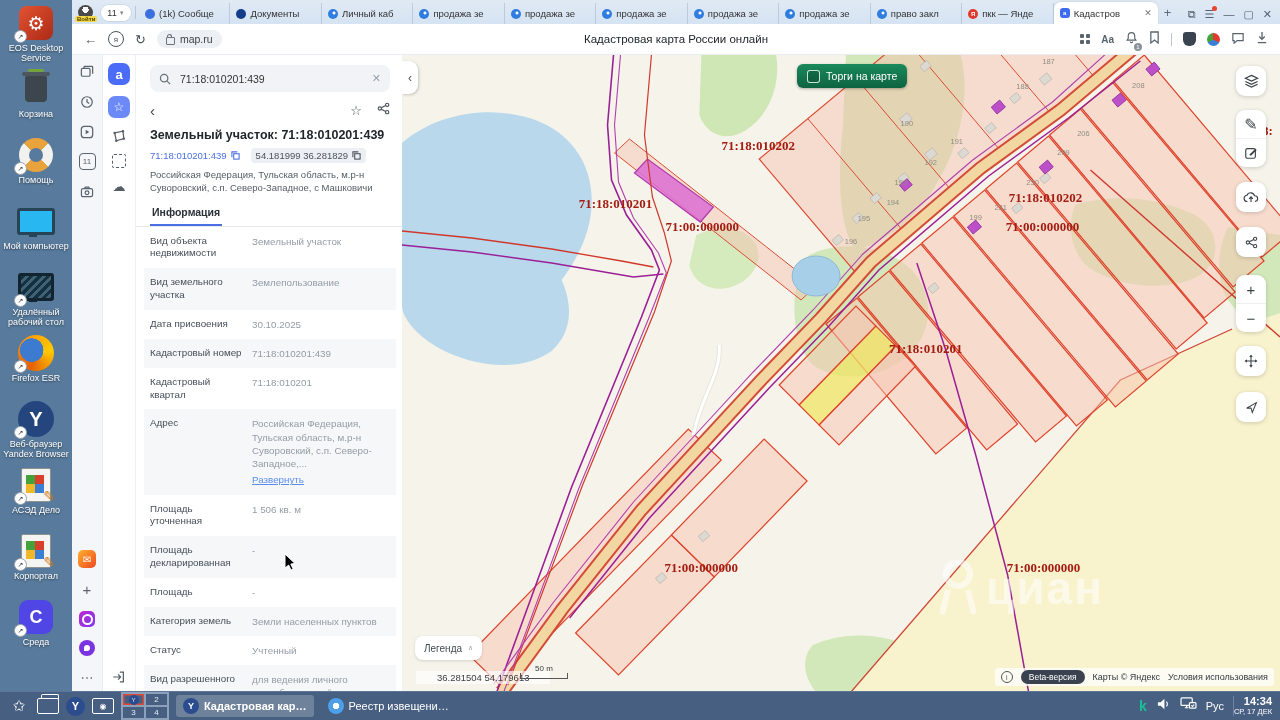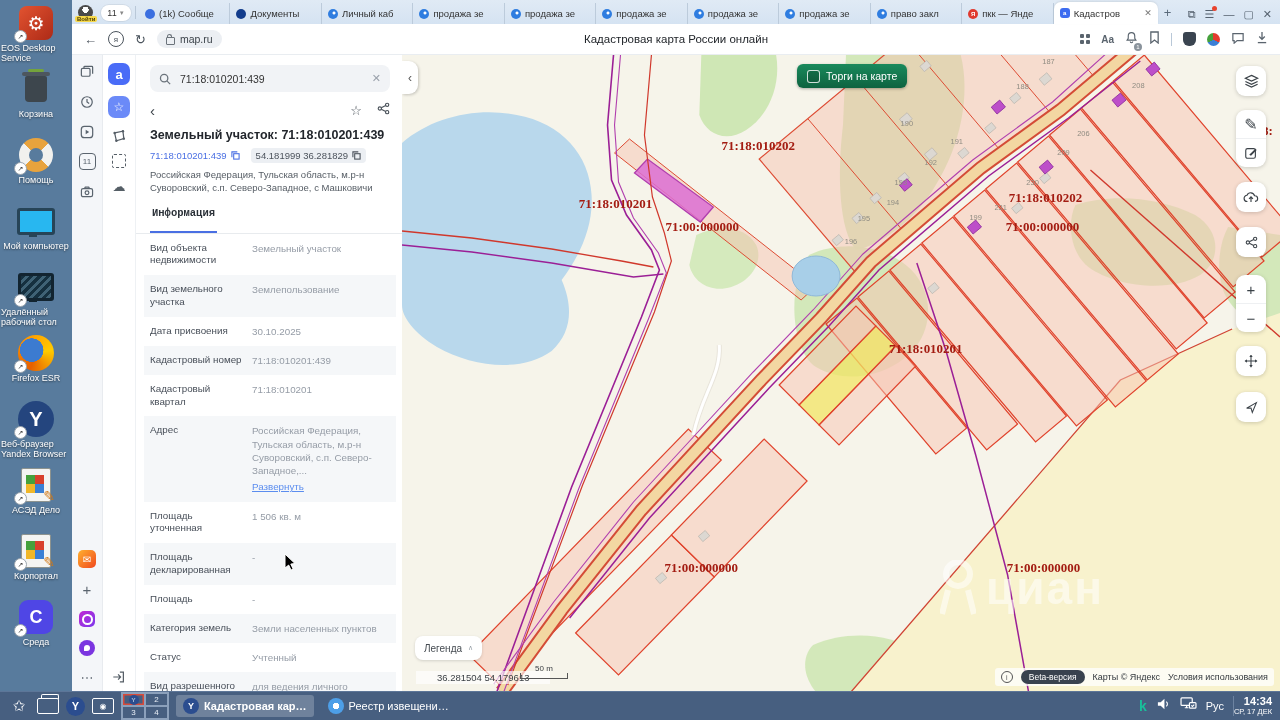--- a/index.html
+++ b/index.html
@@ -1,21 +1,21 @@
 <!DOCTYPE html>
 <html><head>
 <meta charset="utf-8">
 <style>
   html,body{margin:0;padding:0;}
   .screen{position:relative;width:1280px;height:720px;overflow:hidden;background:#587b9d;font-family:"Liberation Sans",sans-serif;-webkit-font-smoothing:antialiased;}
   
   .dicons{position:absolute;left:0;top:0;width:72px;bottom:28px;display:flex;flex-direction:column;align-items:center;padding-top:4px;}
   .dicon{width:72px;height:66px;display:flex;flex-direction:column;align-items:center;justify-content:flex-start;cursor:default;}
   .dart{position:relative;width:40px;height:38px;display:flex;align-items:center;justify-content:center;}
-  .dlabel{font-size:9px;color:#fff;line-height:1.15;text-shadow:0 1px 2px rgba(0,0,0,.55);margin-top:1px;max-width:70px;}
+  .dlabel{font-size:9px;color:#fff;text-align:center;line-height:1.15;text-shadow:0 1px 2px rgba(0,0,0,.55);margin-top:1px;max-width:70px;}
   .shortcut{position:absolute;left:-2px;bottom:-1px;width:11px;height:11px;background:#fff;border-radius:50%;font-size:7px;color:#333;display:flex;align-items:center;justify-content:center;border:1px solid #9aa4ad;}
   .ic-eos{width:34px;height:34px;border-radius:8px;background:linear-gradient(135deg,#e25330,#ad2a17);color:#fff;font-size:19px;display:flex;align-items:center;justify-content:center;}
   .ic-trash{width:22px;height:26px;background:#3d464d;border-radius:2px 2px 4px 4px;position:relative;}
   .ic-trash:before{content:"";position:absolute;left:-3px;top:-4px;width:28px;height:4px;background:#4d565e;border-radius:2px;}
   .ic-trash:after{content:"";position:absolute;left:3px;top:-7px;width:16px;height:3px;background:#74a33c;border-radius:2px;}
   .ic-mon{width:32px;height:21px;background:#28b7f0;border:3px solid #274457;border-radius:3px;position:relative;}
   .ic-mon:after{content:"";position:absolute;left:9px;top:21px;width:8px;height:5px;background:#274457;}
   .ic-help{width:34px;height:34px;border-radius:50%;background:conic-gradient(#e8a33d 0 45deg,#f1f1ee 45deg 135deg,#e8a33d 135deg 225deg,#f1f1ee 225deg 315deg,#e8a33d 315deg);position:relative;}
   .ic-help:after{content:"";position:absolute;left:10px;top:10px;width:14px;height:14px;border-radius:50%;background:#587b9d;}
   .ic-rdp{width:30px;height:22px;background:repeating-linear-gradient(135deg,#15303f 0 3px,#3f6275 3px 6px);border:3px solid #122430;border-radius:3px;position:relative;}
@@ -110,21 +110,21 @@
   .navrow{height:30px;display:flex;align-items:center;margin-top:3px;}
   .backch{font-size:15px;color:#3c434a;}
   .navrow .right{margin-left:auto;display:flex;gap:15px;align-items:center;color:#4a525a;font-size:13px;}
   .ptitle{font-size:12.5px;font-weight:bold;color:#22262c;margin:3px 0 6px;}
   .chips{display:flex;gap:6px;align-items:center;margin-bottom:6px;}
   .chip{display:flex;align-items:center;gap:4px;font-size:9.5px;border-radius:4px;padding:2px 5px;}
   .chip.blue{color:#4a6fe3;background:#fff;padding-left:0;}
   .chip.gray{background:#eceff3;color:#4c535c;}
   .addr{font-size:9.5px;color:#555c64;line-height:1.35;margin-bottom:7px;}
   .tabrow{border-bottom:1px solid #e8ebee;margin:0 -12px 0 -14px;padding:0 14px;}
-  .tabrow .t{display:inline-block;font-size:10.5px;font-weight:bold;color:#2b3138;padding:4px 2px 12px;border-bottom:2.5px solid #4a6fe3;font-family:Liberation Mono, monospace;}
+  .tabrow .t{display:inline-block;font-size:10.5px;font-weight:bold;color:#2b3138;padding:4px 2px 6px;border-bottom:2.5px solid #4a6fe3;}
   .irow{display:flex;padding:8px 6px 8px 6px;margin:0 -6px;}
   .irow:nth-child(even){background:#f5f7f9;}
   .irow .l{width:94px;flex:0 0 94px;font-size:9.8px;color:#474e58;line-height:1.3;padding-right:8px;}
   .irow .v{flex:1;font-size:9.8px;color:#959ca6;line-height:1.35;}
   .irow .v a{color:#5b8def;text-decoration:underline;display:inline-block;margin-top:3px;}
   .cursor{position:absolute;left:148px;top:498px;z-index:9;}
   
   .map{flex:1;position:relative;overflow:hidden;background:#f6f4ea;}
   .mapsvg{position:absolute;inset:0;width:100%;height:100%;display:block;}
   .qlabel{font-family:"Liberation Serif",serif;font-weight:bold;font-size:13px;fill:#a31c12;}

